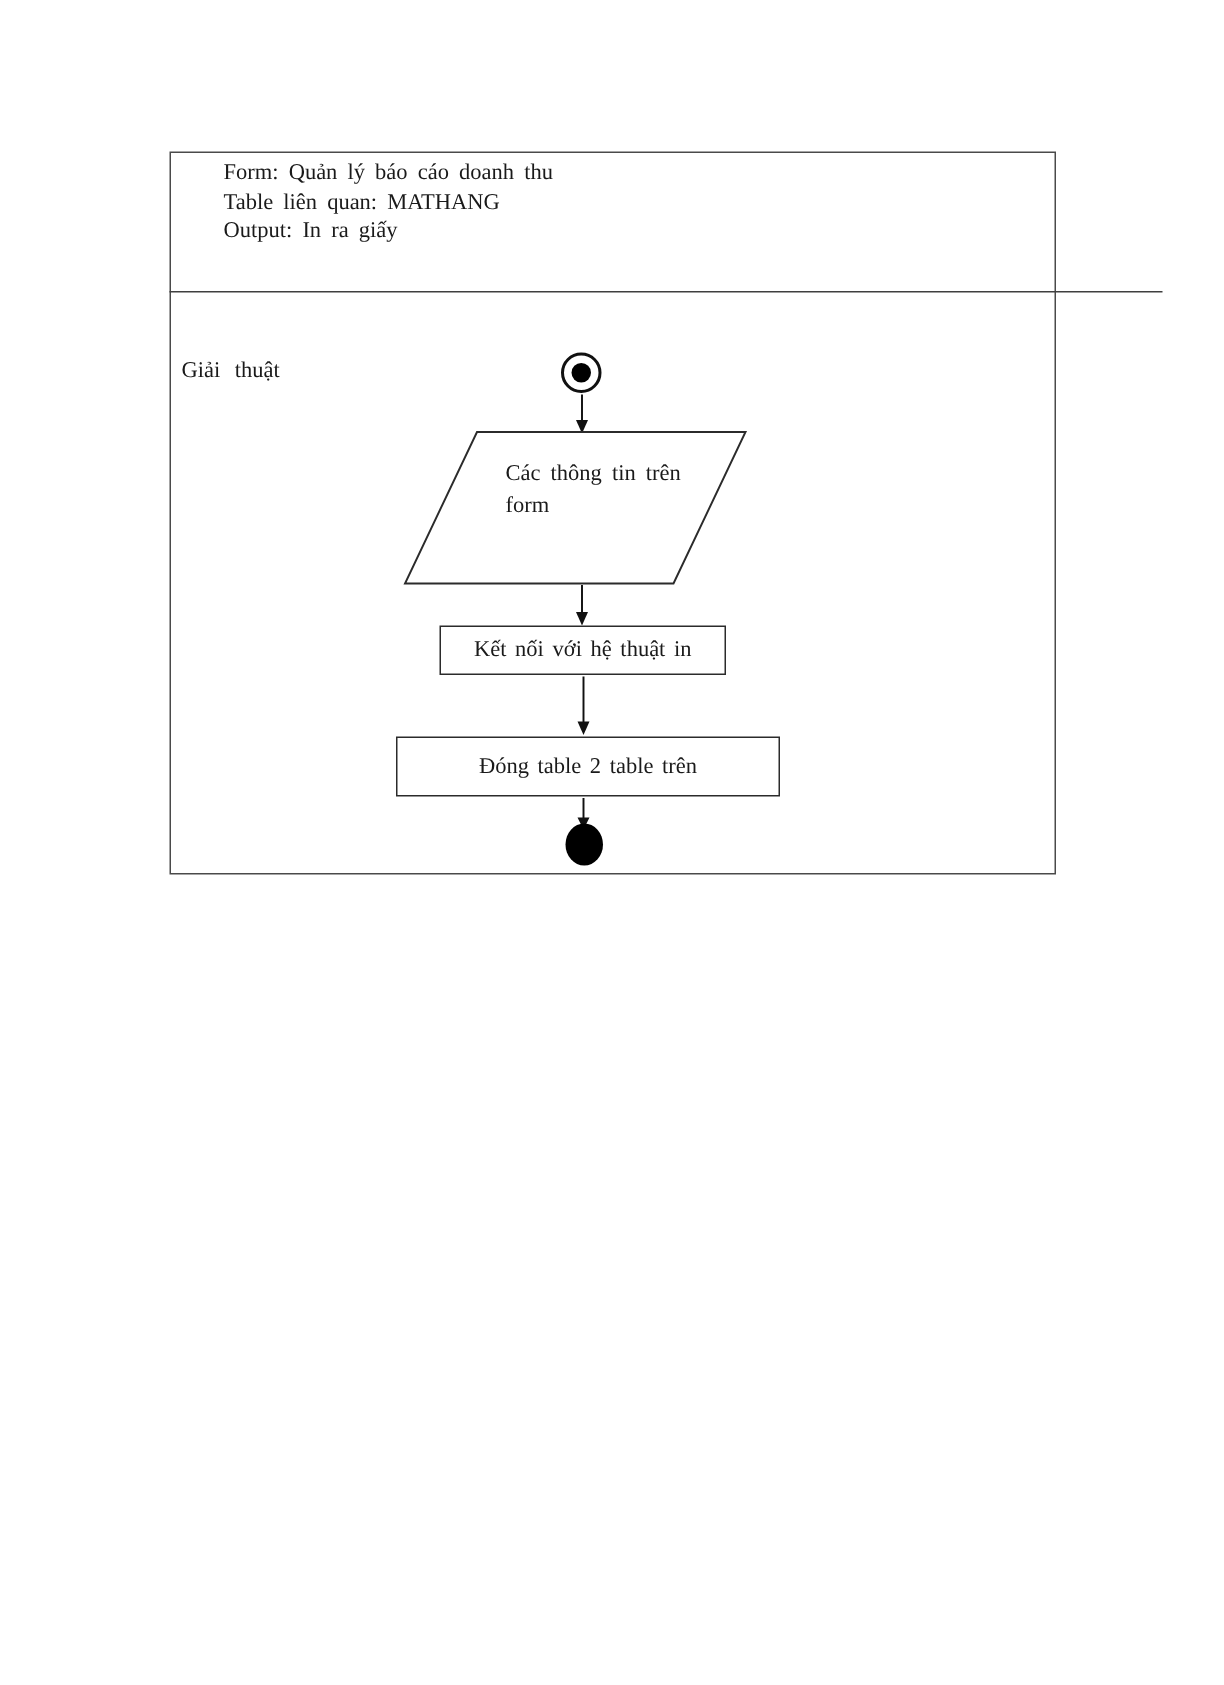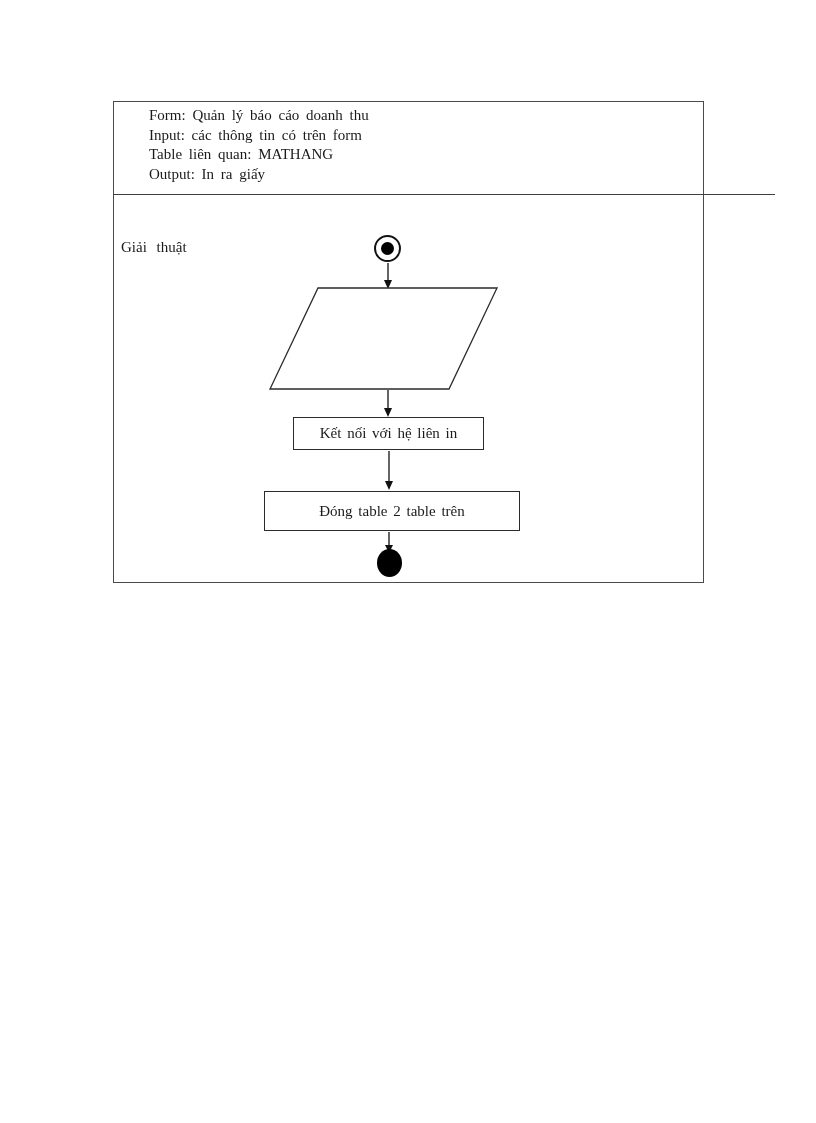--- a/index.html
+++ b/index.html
@@ -98,21 +98,20 @@
 <body>
 
 <div class="page">
 
   <div class="outer-box"></div>
 
   <div class="divider-line"></div>
 
   <div class="header-text">
     <div>Form: Quản lý báo cáo doanh thu</div>
-    <div>Input: các thông tin có trên form</div>
     <div>Table liên quan: MATHANG</div>
     <div>Output: In ra giấy</div>
   </div>
 
   <div class="algo-label">Giải thuật</div>
 
   <svg class="flow-layer" viewBox="0 0 816 1123" xmlns="http://www.w3.org/2000/svg">
 
     <line x1="388" y1="263" x2="388" y2="281" stroke="#111111" stroke-width="1.3"></line>
     <polygon points="388,289 384,280 392,280" fill="#111111"></polygon>
@@ -126,23 +125,24 @@
     <polygon points="389,490 385,481 393,481" fill="#111111"></polygon>
 
     <line x1="389" y1="532" x2="389" y2="547" stroke="#111111" stroke-width="1.3"></line>
     <polygon points="389,553 385,545 393,545" fill="#111111"></polygon>
   </svg>
 
   <div class="initial-node">
     <div class="initial-dot"></div>
   </div>
 
+  <div class="pgram-text">Các thông tin trên form</div>
 
   <div class="process-box box1">
-    <span>Kết nối với hệ liên in</span>
+    <span>Kết nối với hệ thuật in</span>
   </div>
 
   <div class="process-box box2">
     <span>Đóng table 2 table trên</span>
   </div>
 
   <div class="final-node"></div>
 
 </div>
 

